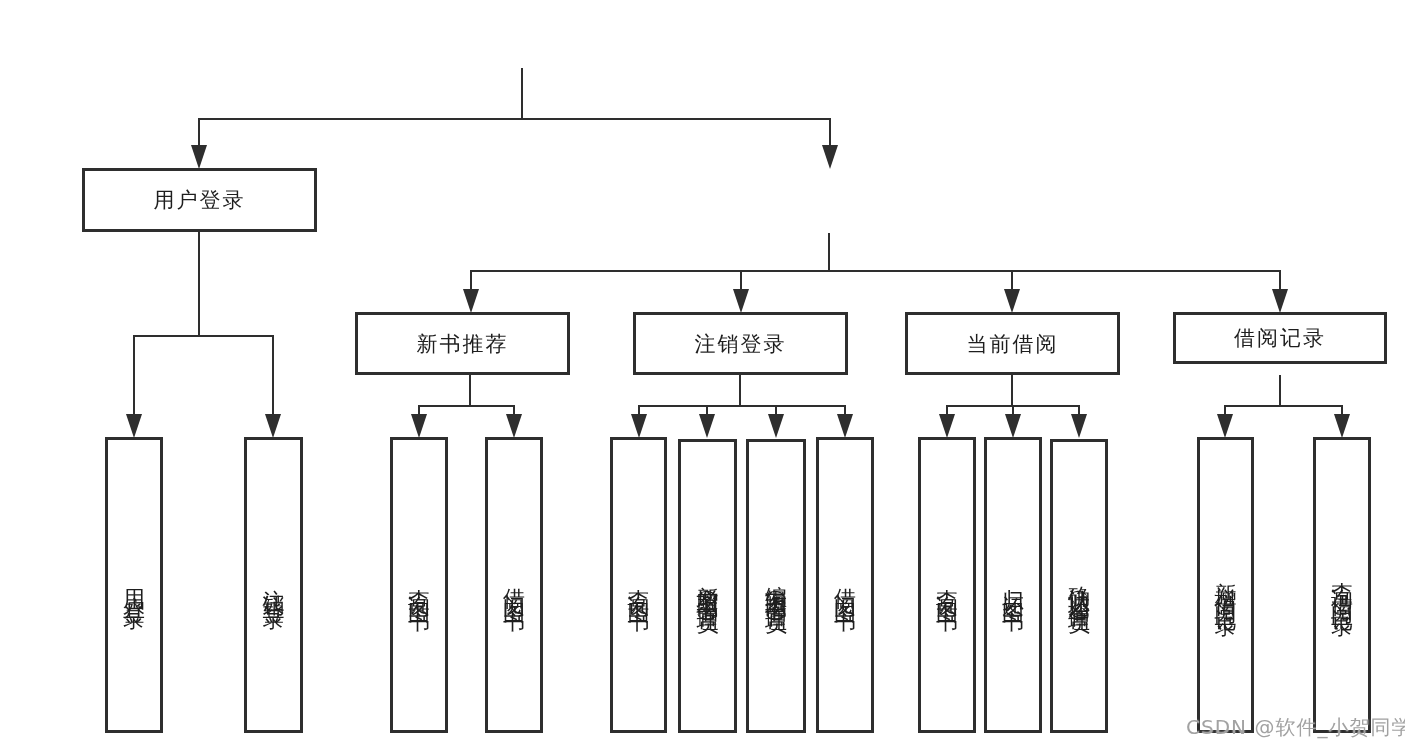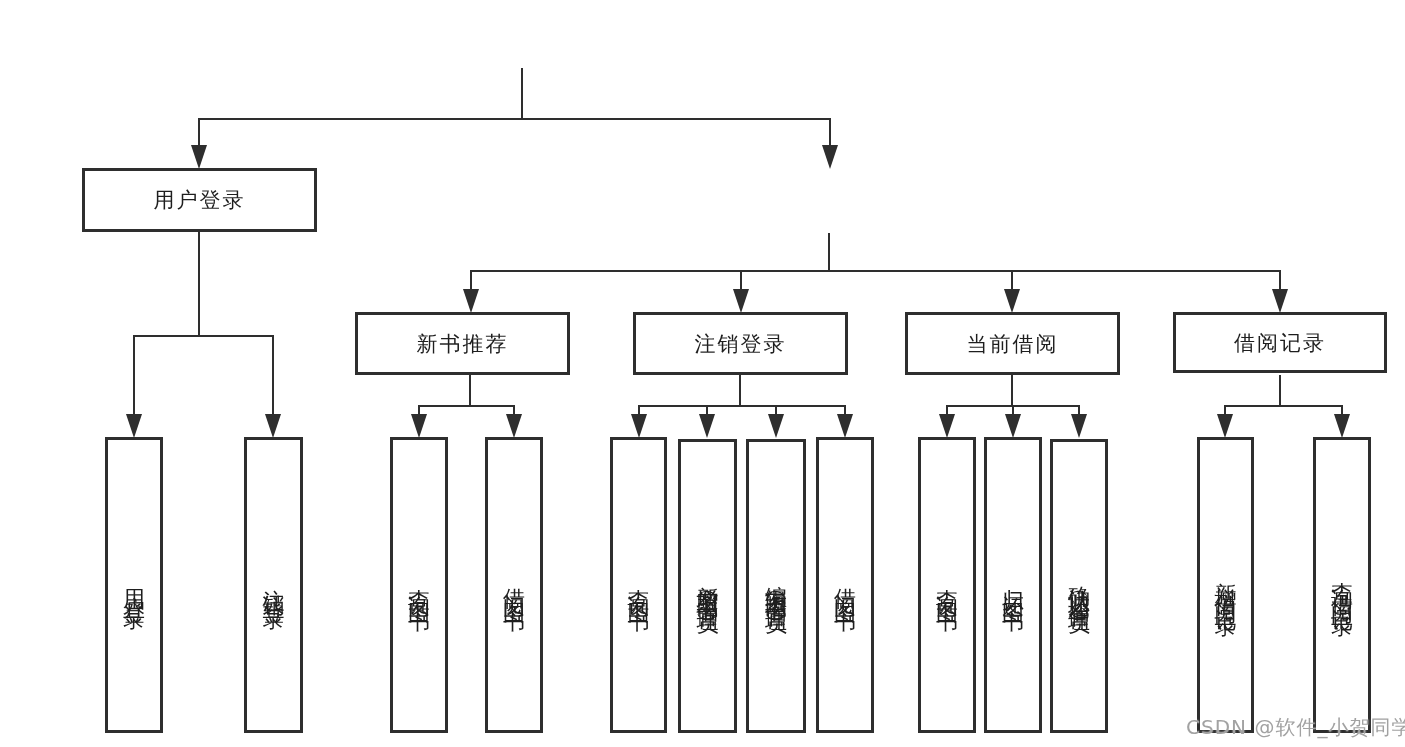--- a/index.html
+++ b/index.html
@@ -80,21 +80,21 @@
 
   <div class="node h-label" style="left:82px;top:168px;width:235px;height:64px">用户登录</div>
 
 
   <div class="node h-label" style="left:355px;top:312px;width:215px;height:63px">新书推荐</div>
 
   <div class="node h-label" style="left:633px;top:312px;width:215px;height:63px">注销登录</div>
 
   <div class="node h-label" style="left:905px;top:312px;width:215px;height:63px">当前借阅</div>
 
-  <div class="node h-label" style="left:1173px;top:312px;width:214px;height:61px">借阅记录</div>
+  <div class="node h-label" style="left:1173px;top:312px;width:214px;height:52px">借阅记录</div>
 
   <div class="node v-label" style="left:105px;top:437px;width:58px;height:296px">
     <span class="vtext">用户登录</span>
   </div>
   <div class="node v-label" style="left:244px;top:437px;width:59px;height:296px">
     <span class="vtext">注销登录</span>
   </div>
 
   <div class="node v-label" style="left:390px;top:437px;width:58px;height:296px">
     <span class="vtext">查询图书</span>

